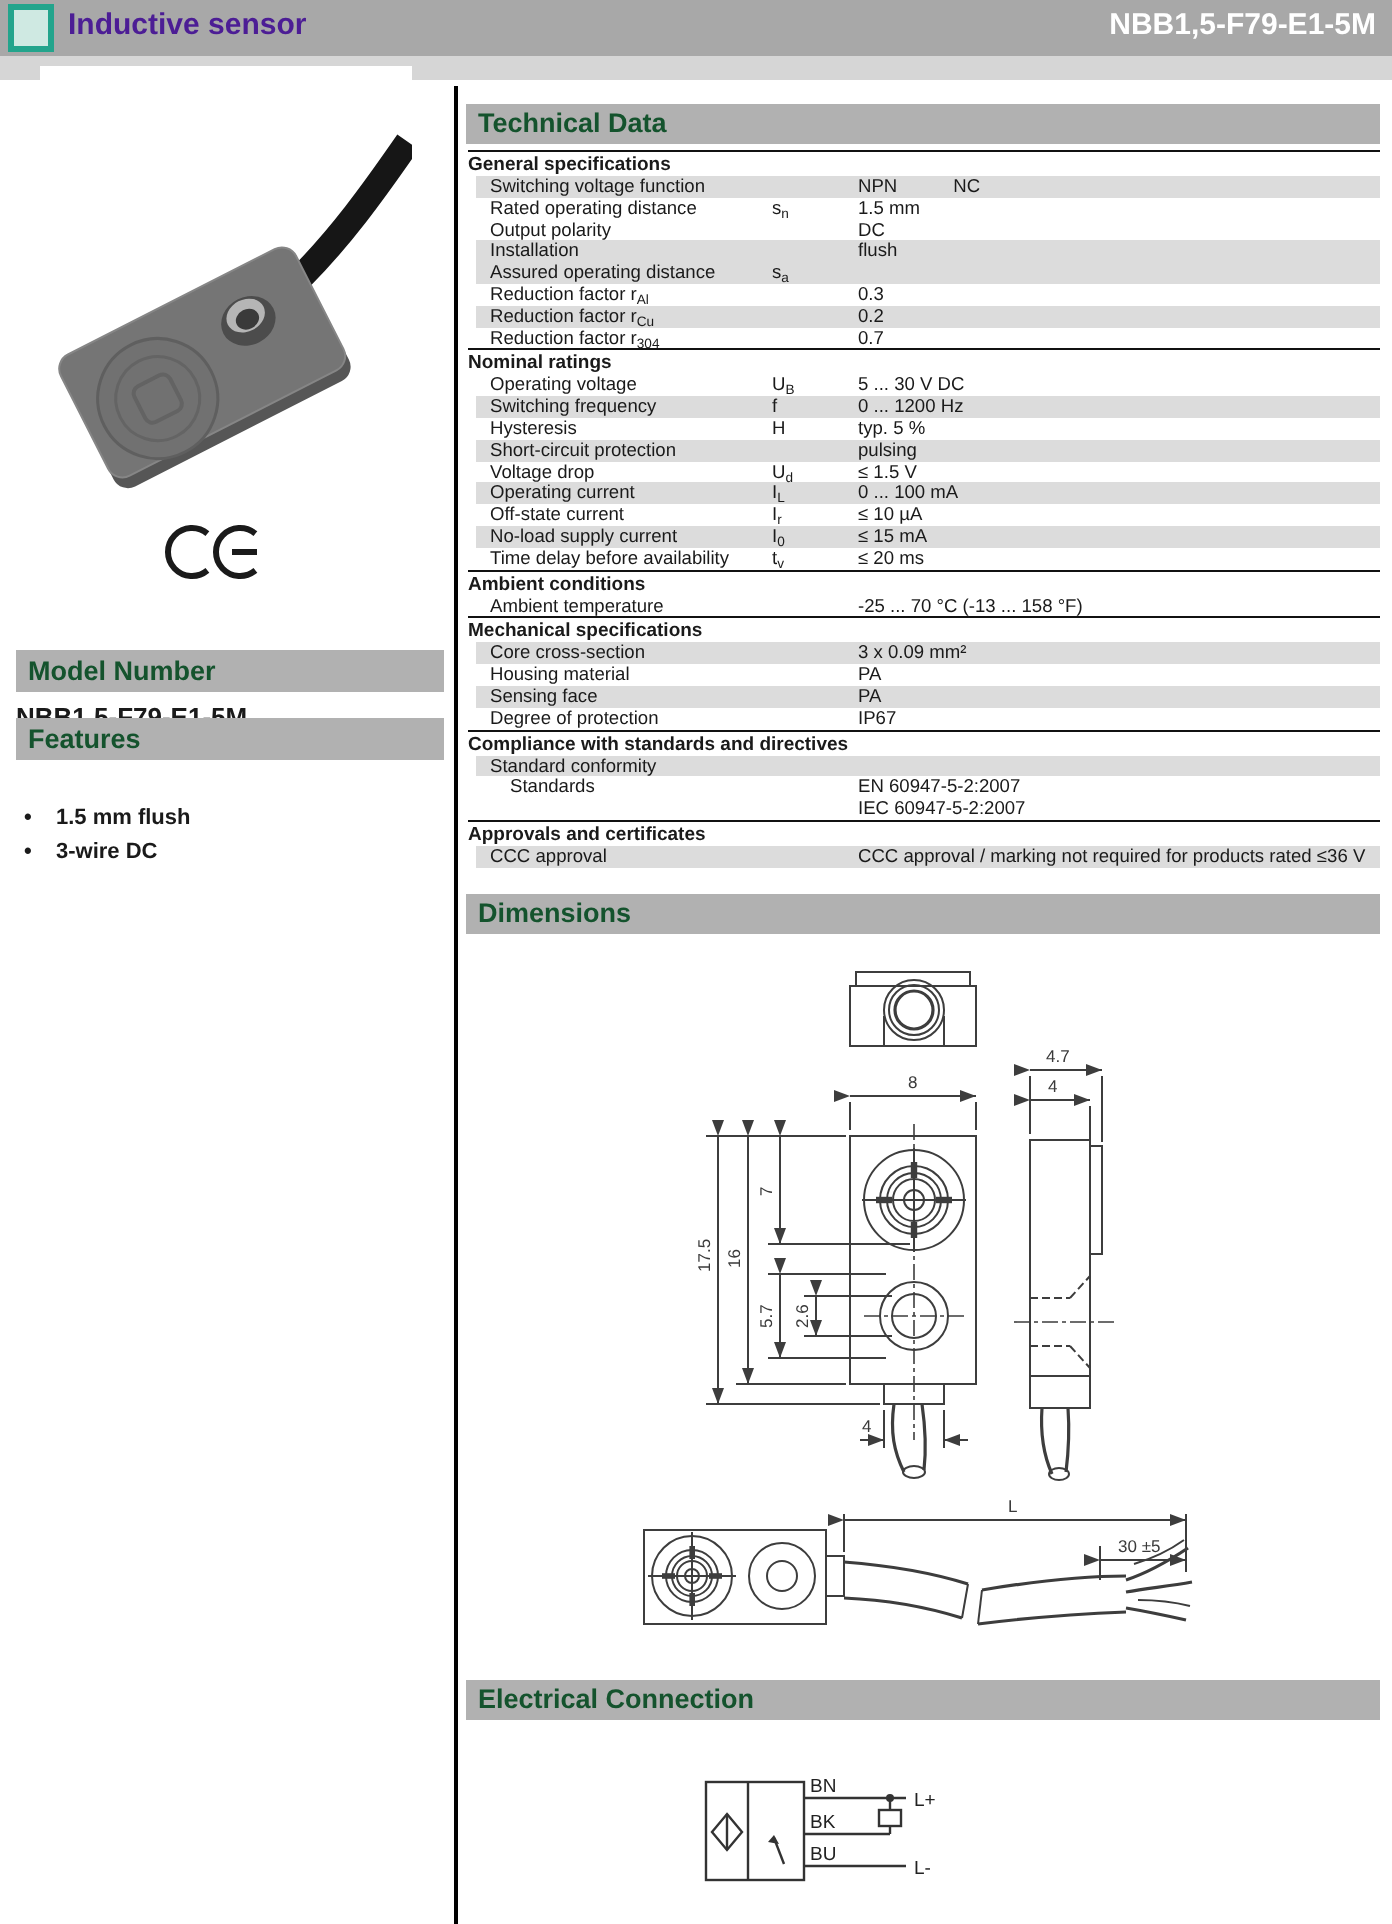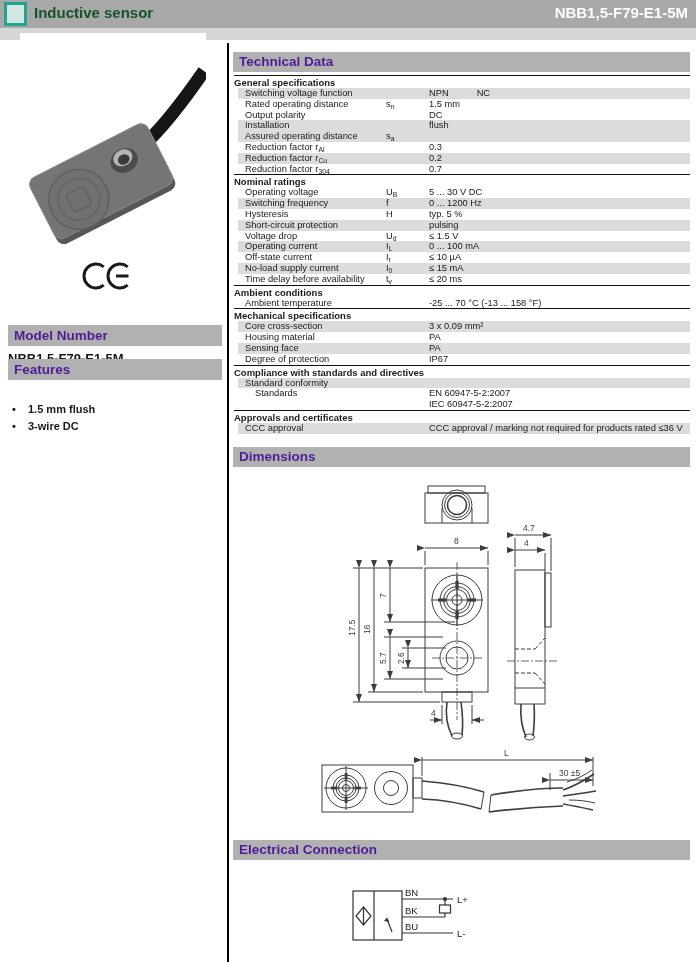--- a/index.html
+++ b/index.html
@@ -2,28 +2,28 @@
 <html><head>
 <meta charset="utf-8">
 <style>
   html,body{margin:0;padding:0;background:#ffffff;}
   .page{position:relative;width:696px;height:962px;background:#ffffff;overflow:hidden;
         font-family:"Liberation Sans",sans-serif;color:#1a1a1a;}
   
   .topbar{position:absolute;left:0;top:0;width:696px;height:28px;background:#a8a8a8;}
   .topbar .prod-icon{position:absolute;left:4px;top:2px;width:17px;height:18px;
         background:#cfe9e2;border:3px solid #23a48c;}
-  .topbar .title{position:absolute;left:34px;top:4px;font-size:15px;font-weight:bold;color:#14532d;}
+  .topbar .title{position:absolute;left:34px;top:4px;font-size:15px;font-weight:bold;color:#4c1d95;}
   .topbar .model{position:absolute;right:8px;top:4px;font-size:15px;font-weight:bold;color:#ffffff;}
   .substrip{position:absolute;left:0;top:28px;width:696px;height:12px;background:#d6d6d6;}
   
   .photo-box{position:absolute;left:20px;top:33px;width:186px;height:256px;background:#ffffff;}
   .ce-box{position:absolute;left:82px;top:260px;width:50px;height:32px;}
   .divider{position:absolute;left:227px;top:43px;width:2px;height:919px;background:#000;}
-  .gbar{background:#b1b1b1;font-weight:bold;color:#4c1d95;}
+  .gbar{background:#b1b1b1;font-weight:bold;color:#14532d;}
   .left-bar{position:absolute;left:8px;width:214px;height:21px;line-height:21px;
         font-size:13.5px;padding-left:6px;box-sizing:border-box;}
   .bar-model{top:325px;}
   .bar-features{top:359px;}
   .model-no{position:absolute;left:8px;top:351px;font-size:13px;font-weight:bold;}
   .features{position:absolute;left:10px;top:401px;font-size:11px;font-weight:bold;}
   .features .feat{display:flex;line-height:17px;}
   .features .blt{width:16px;text-align:left;padding-left:2px;}
   
   .rcol-bar{position:absolute;left:233px;width:457px;height:20px;line-height:20px;

